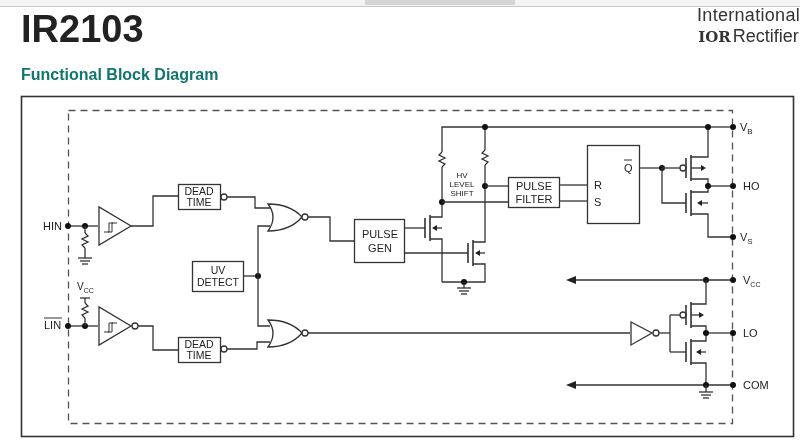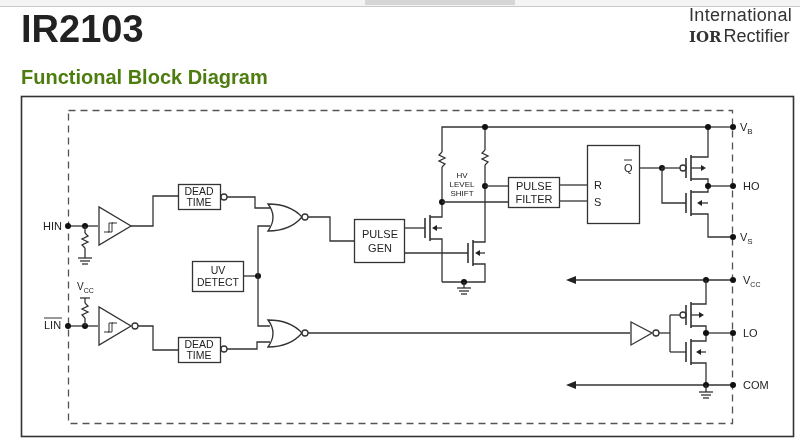--- a/index.html
+++ b/index.html
@@ -1,21 +1,21 @@
 <!DOCTYPE html>
 <html><head>
 <meta charset="utf-8">
 <style>
   html, body { margin: 0; padding: 0; background: #fff; }
   body { width: 800px; height: 441px; position: relative; overflow: hidden; font-family: "Liberation Sans", sans-serif; }
   .topbar { position: absolute; left: 0; top: 0; width: 800px; height: 6px; background: #f4f4f4; border-bottom: 1px solid #c8c8c8; }
   .topbar .thumb { position: absolute; left: 365px; top: 0; width: 150px; height: 5px; background: #d6d6d6; }
   .part-number { position: absolute; left: 21px; top: 8px; font-size: 38px; font-weight: bold; color: #222; letter-spacing: 0px; }
-  .section-title { position: absolute; left: 21px; top: 66px; font-size: 20px; font-weight: bold; color: #4d7c0f; }
-  .logo { position: absolute; right: 8px; top: 5px; text-align: left; color: #333; }
+  .section-title { position: absolute; left: 21px; top: 66px; font-size: 16px; font-weight: bold; color: #0f766e; }
+  .logo { position: absolute; right: 0; top: 5px; text-align: center; color: #333; }
   .logo .l1 { font-size: 18px; line-height: 20px; font-weight: normal; letter-spacing: 0.3px; }
   .logo .l2 { font-size: 18px; line-height: 22px; }
   .logo .ior { font-family: "DejaVu Serif", serif; font-weight: bold; font-size: 15px; margin-right: 2px; }
   svg#diagram { position: absolute; left: 0; top: 0; }
   svg text { font-family: "Liberation Sans", sans-serif; fill: #222; }
 </style>
 </head>
 <body>
 
 <div class="topbar">

